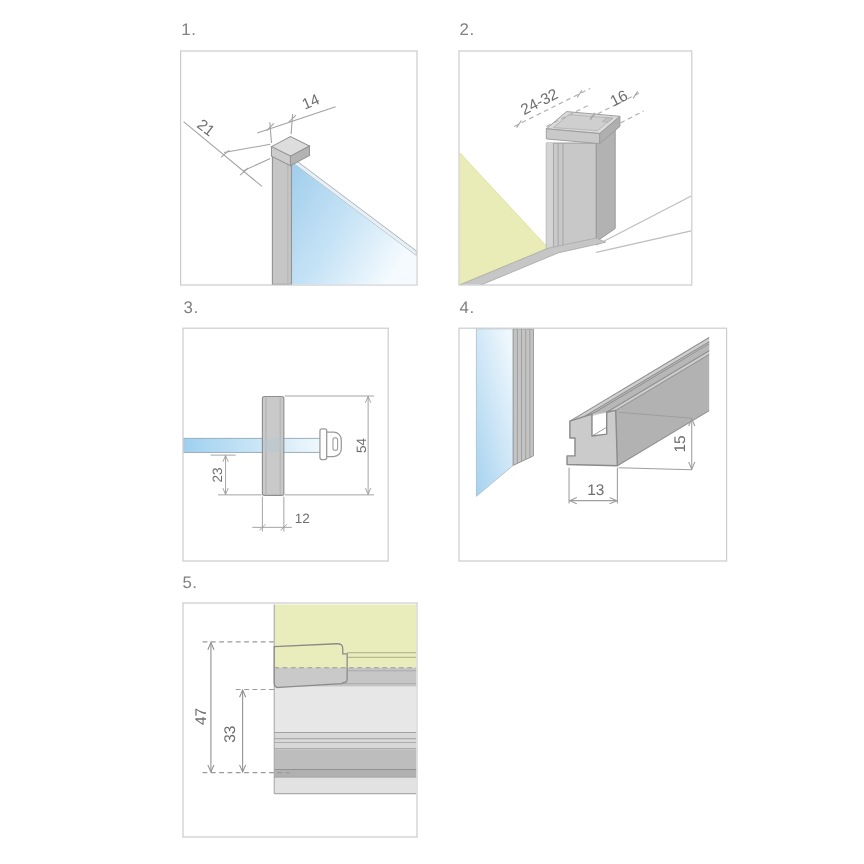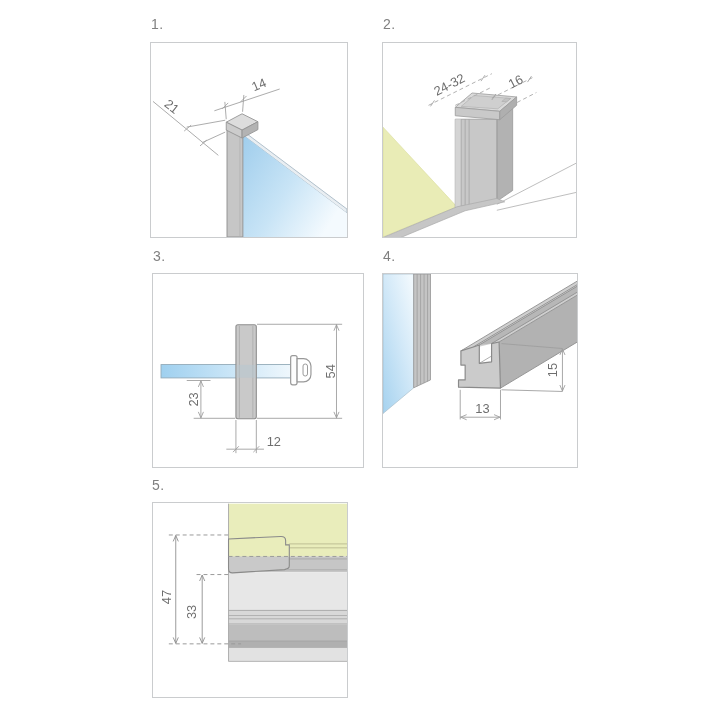--- a/index.html
+++ b/index.html
@@ -3,22 +3,22 @@
 <meta charset="utf-8">
 <style>
   html,body{margin:0;padding:0;background:#ffffff;}
   .canvas{position:relative;width:720px;height:720px;background:#ffffff;overflow:hidden;
           font-family:"Liberation Sans",sans-serif;}
   .panel{position:absolute;border:1px solid #caccce;background:#ffffff;box-sizing:border-box;}
   .panel svg{position:absolute;left:0;top:0;width:100%;height:100%;}
   .panel-label{position:absolute;font-size:14px;color:#808080;letter-spacing:.5px;}
   #p1{left:150px;top:42px;width:198px;height:196px;}
   #p2{left:382px;top:42px;width:195px;height:196px;}
-  #p3{left:152px;top:273px;width:212px;height:195px;}
-  #p4{left:382px;top:273px;width:196px;height:195px;}
+  #p3{left:152px;top:273px;width:172px;height:195px;}
+  #p4{left:382px;top:273px;width:224px;height:195px;}
   #p5{left:152px;top:502px;width:196px;height:196px;}
   #l1{left:151px;top:16px;}
   #l2{left:383px;top:16px;}
   #l3{left:153px;top:248px;}
   #l4{left:383px;top:248px;}
   #l5{left:152px;top:477px;}
   text{font-family:"Liberation Sans",sans-serif;font-size:13px;fill:#6e6e6e;}
 </style>
 </head>
 <body>

